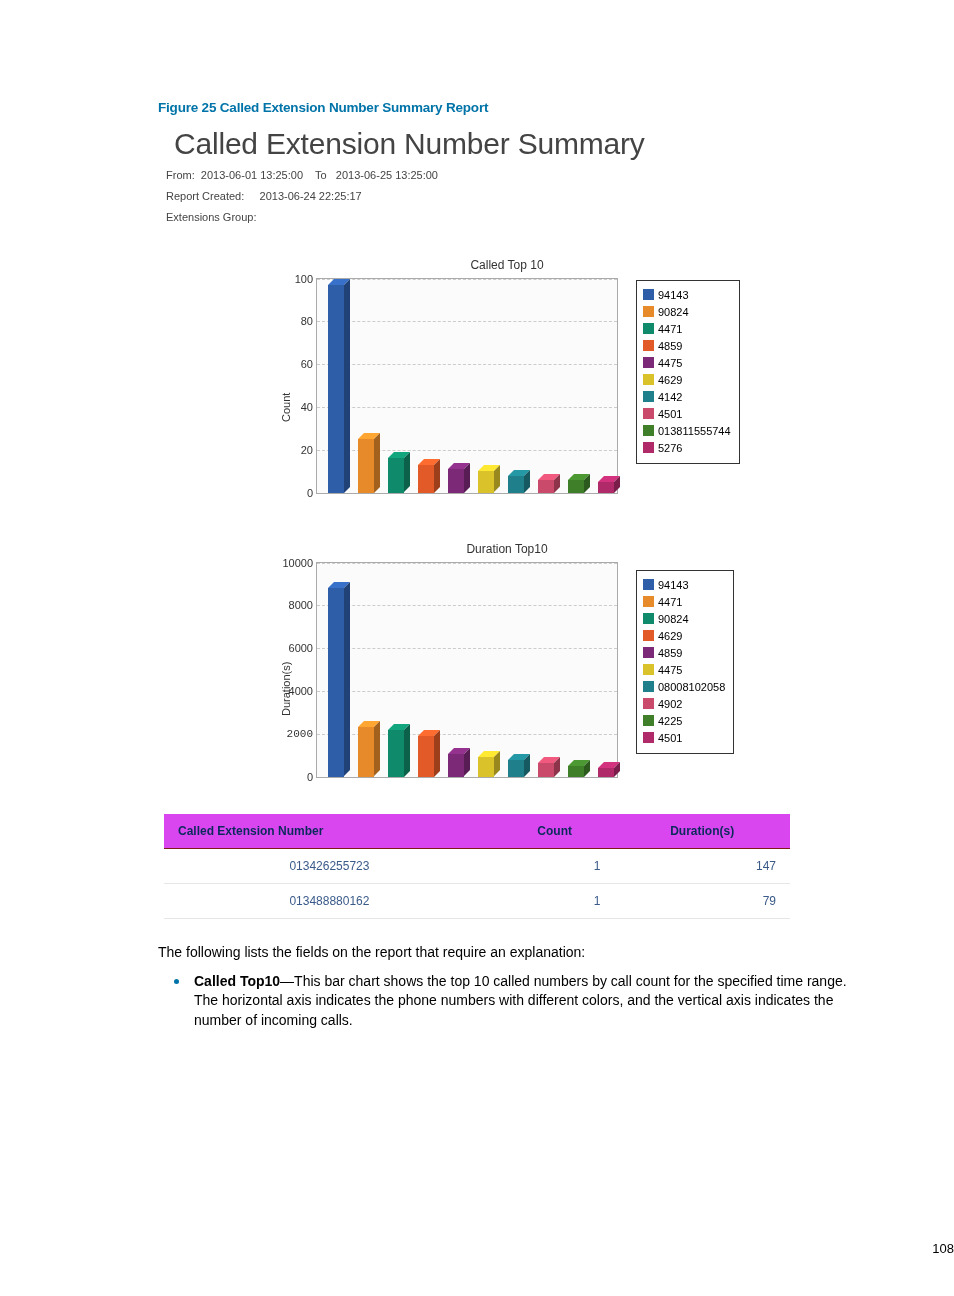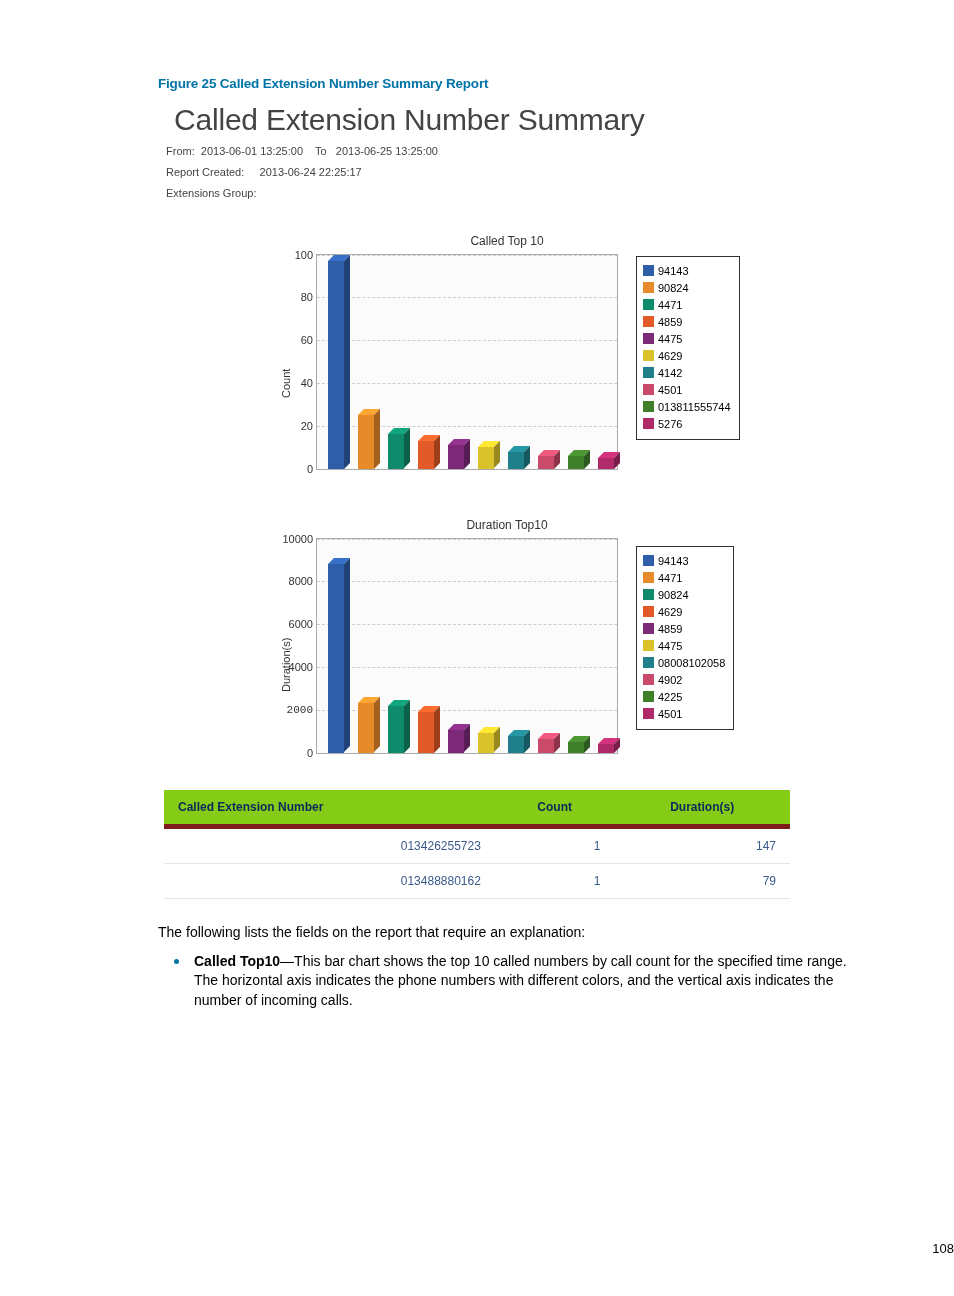--- a/index.html
+++ b/index.html
@@ -1,37 +1,37 @@
 <!DOCTYPE html>
 <html><head>
 <meta charset="utf-8">
 <style>
 html,body{margin:0;padding:0;background:#fff;font-family:Arial,Helvetica,sans-serif;color:#000}
-.page{width:954px;height:1296px;position:relative;margin:0 auto;box-sizing:border-box;padding:76px 98px 0 158px}
+.page{width:954px;height:1296px;position:relative;margin:0 auto;box-sizing:border-box;padding:100px 98px 0 158px}
 .fig-cap{color:#0073a8;font-weight:bold;font-size:13.5px;letter-spacing:-0.2px;margin:0 0 12px 0}
 .report-title{font-size:30px;letter-spacing:-0.2px;color:#444;margin:6px 0 4px 16px}
 .meta{font-size:11px;color:#444;margin-left:8px;line-height:1.9}
 .chart-wrap{position:relative;margin:34px 0 16px 0}
 .chart-title{position:absolute;font-size:12px;color:#333;width:100%;text-align:center;top:-4px}
 .ylab{position:absolute;transform:rotate(-90deg);transform-origin:left top;font-size:11px;color:#333;left:122px;}
 .plot{position:absolute;border:1px solid #aaa;background:#fbfbfb}
 .ytick{position:absolute;right:100%;margin-right:4px;font-size:11px;color:#333;transform:translateY(-50%)}
 .bar3d{position:absolute;bottom:0}
 .bar3d .front{position:absolute;bottom:0;width:100%}
 .bar3d .top{position:absolute;bottom:100%;left:0;width:100%;height:6px;transform:skewX(-45deg);transform-origin:bottom left}
 .bar3d .side{position:absolute;left:100%;bottom:0;width:6px;transform:skewY(-45deg);transform-origin:top left}
 .legend{position:absolute;border:1px solid #333;background:#fff;padding:6px 8px 6px 6px;font-size:11px;line-height:1.55}
 .legend .row{white-space:nowrap}
 .legend .sw{display:inline-block;width:11px;height:11px;margin-right:4px;vertical-align:-1px;border:0}
 .tbl{width:626px;border-collapse:collapse;margin:18px 0 0 6px;font-size:12px}
-.tbl th{background:#84cc16;color:#0b2a5b;font-weight:bold;text-align:center;padding:10px 14px;border-bottom:5px solid #7f1d1d}
+.tbl th{background:#d946ef;color:#0b2a5b;font-weight:bold;text-align:center;padding:10px 14px;border-bottom:1px solid #7f1d1d}
 .tbl th:first-child{text-align:left}
 .tbl td{padding:10px 14px;border-bottom:1px solid #e6e6e6;color:#3a5a8a}
 .tbl td.num{text-align:right}
-.tbl td.ext{text-align:right;color:#3a5a8a}
+.tbl td.ext{text-align:center;color:#3a5a8a}
 .body-text{font-size:14px;margin:24px 0 0 0;line-height:1.35}
 ul.bullets{margin:10px 0 0 0;padding:0;list-style:none}
 ul.bullets>li{position:relative;padding-left:36px;margin:10px 0;font-size:14px;line-height:1.4}
 ul.bullets>li::before{content:"";position:absolute;left:16px;top:7px;width:5px;height:5px;border-radius:50%;background:#0073a8}
 .pagenum{position:absolute;bottom:40px;left:0;right:0;text-align:right;font-size:13px}
 </style>
 </head>
 <body>
 
 <div class="page">

